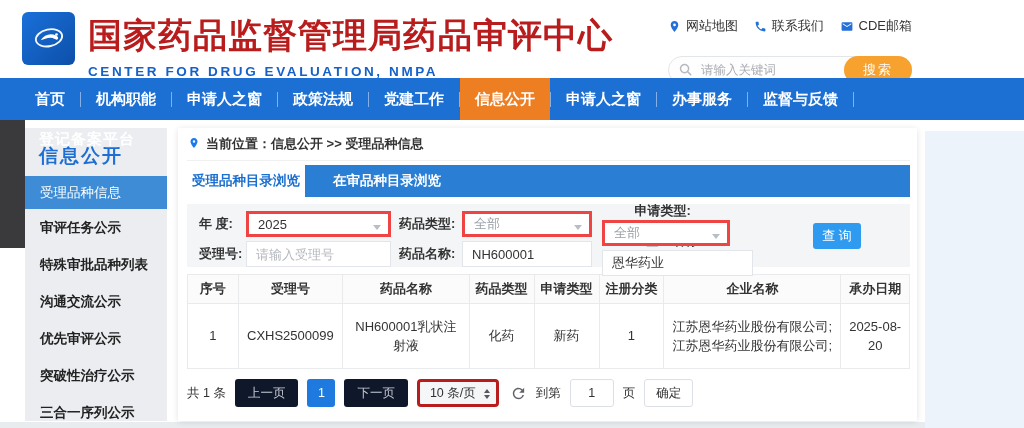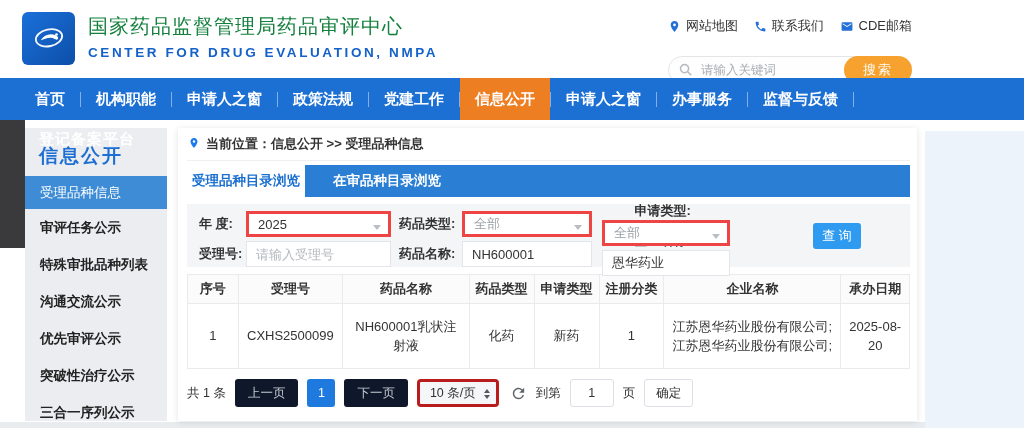--- a/index.html
+++ b/index.html
@@ -4,21 +4,21 @@
 <style>
   * { margin:0; padding:0; box-sizing:border-box; }
   html,body { width:1024px; height:428px; overflow:hidden; background:#fff;
     font-family:"Liberation Sans","DejaVu Sans",sans-serif; }
 
   
   .header { position:absolute; left:0; top:0; width:1024px; height:78px; background:#fff; }
   .logo { position:absolute; left:22px; top:12px; width:53px; height:53px; border-radius:6px;
     background:linear-gradient(135deg,#1a70da,#0d4fa8); display:flex; align-items:center; justify-content:center; cursor:pointer; }
   .title-wrap { position:absolute; left:88px; top:13px; }
-  .site-title { font-size:20px; font-weight:normal; color:#15803d; letter-spacing:1px; }
+  .site-title { font-size:34px; font-weight:bold; color:#b91c1c; letter-spacing:1px; }
   .site-sub { margin-top:5px; font-size:13.5px; font-weight:bold; color:#1461c9; letter-spacing:2.6px; }
 
   .top-links { position:absolute; top:17px; right:112px; width:244px; display:flex; justify-content:space-between; }
   .top-link { display:flex; align-items:center; gap:5px; font-size:13px; color:#333; cursor:pointer; }
   .top-link svg { display:block; }
 
   .search-wrap { position:absolute; top:56px; right:112px; width:244px; height:28px; }
   .search-input { width:100%; height:28px; border:1px solid #e3e6e9; border-radius:14px; background:#fefefe;
     padding:0 72px 0 32px; font-size:12.5px; color:#333; outline:none; }
   .search-input::placeholder { color:#a9adb3; }
@@ -65,21 +65,21 @@
   .g1 .flabel { width:47px; } .g2 .flabel, .g3 .flabel { width:63px; }
   .fgroup { display:flex; align-items:center; }
   .g2 { margin-left:8px; } .g3 { margin-left:10px;flex-direction:column; }
   .fselect { position:relative; height:26px; background:#fff; border:3px solid #ef4444; display:flex;
     align-items:center; padding:0 18px 0 9px; font-size:13px; cursor:pointer; }
   .g1 .fselect { width:145px; } .g2 .fselect { width:130px; } .g3 .fselect { width:128px; }
   .fselect .val { color:#333; } .fselect .val.muted { color:#9aa0a6; }
   .caret { position:absolute; right:7px; top:11px; width:0; height:0; border-left:4px solid transparent;
     border-right:4px solid transparent; border-top:5px solid #b9bec4; }
   .ftext { height:26px; background:#fff; border:1px solid #e2e5e9; padding:0 9px; font-size:13px; color:#333; outline:none; }
-  .g1 .ftext { width:145px; } .g2 .ftext { width:130px; } .g3 .ftext { width:128px; }
+  .g1 .ftext { width:145px; } .g2 .ftext { width:130px; } .g3 .ftext { width:151px; }
   .ftext::placeholder { color:#b4b8bd; }
   .query-btn { position:absolute; right:49px; top:19px; width:48px; height:26px; border:none; border-radius:3px;
     background:#2e9af0; color:#fff; font-size:13px; cursor:pointer; white-space:pre; }
 
   table.results { margin-top:7px; width:723px; border-collapse:collapse; table-layout:fixed; }
   .results th { border:1px solid #e8eaec; background:#fbfbfc; height:29px; font-size:13px; font-weight:600;
     color:#333; text-align:center; }
   .results td { border:1px solid #e8eaec; height:65px; font-size:13px; color:#333; text-align:center;
     padding:4px 6px; line-height:1.5; }
   .c0{width:7%;} .c1{width:14.5%;} .c2{width:17.5%;} .c3{width:9%;} .c4{width:9%;} .c5{width:9%;} .c6{width:24.5%;} .c7{width:9.5%;}

